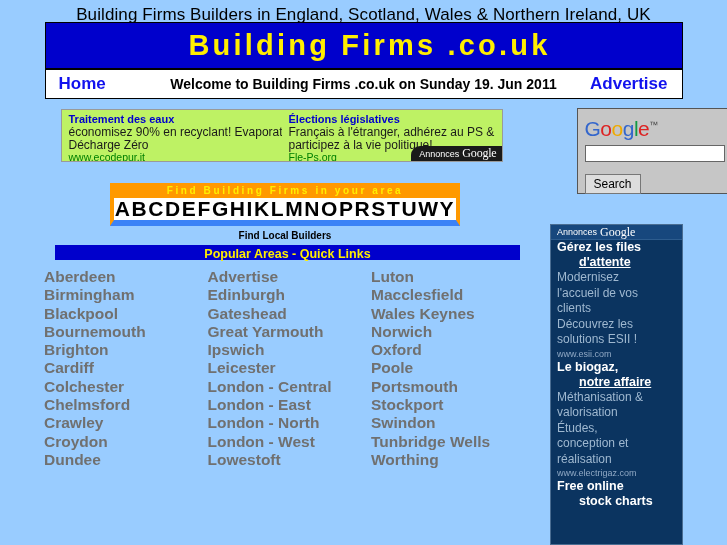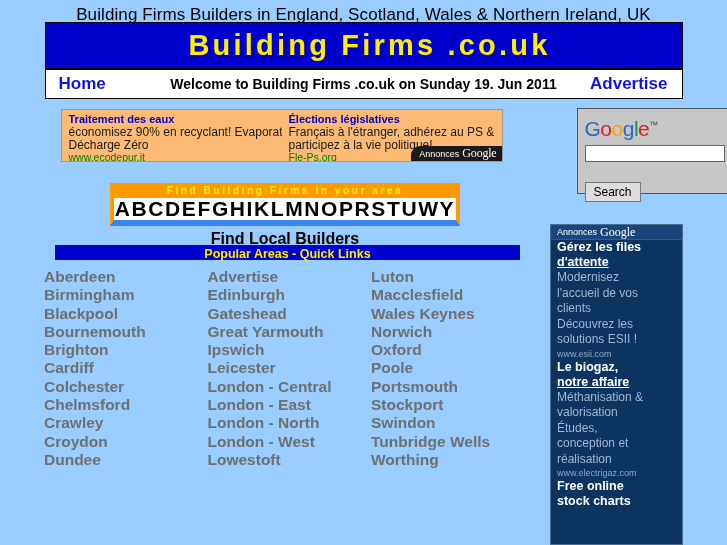--- a/index.html
+++ b/index.html
@@ -89,21 +89,21 @@
     width: 638px;
     margin: 10px auto 0 auto;
     height: 90px;
   }
   .adsense-box {
     position: absolute;
     left: 16px;
     top: 0;
     width: 442px;
     height: 53px;
-    background: #fdba74;
+    background: #bef264;
     border: 1px solid #9a9a9a;
     overflow: hidden;
     box-sizing: border-box;
     display: flex;
   }
   .ad-unit {
     width: 50%;
     padding: 3px 6px 0 7px;
     box-sizing: border-box;
     overflow: hidden;
@@ -184,21 +184,21 @@
     height: 17px;
     margin-top: 5px;
     border: 1px solid #666666;
     background: #ffffff;
     box-sizing: border-box;
     font-family: "Liberation Sans", sans-serif;
     font-size: 11px;
     padding: 0 2px;
   }
   .g-button {
-    margin-top: 20px;
+    margin-top: 12px;
     background: #dddddd;
     border: 1px solid #777777;
     font-family: "Liberation Sans", sans-serif;
     font-size: 12px;
     color: #000000;
     padding: 2px 8px;
     cursor: pointer;
   }
 
   
@@ -233,21 +233,21 @@
   }
   .alpha-letters {
     font-size: 21px;
     font-weight: bold;
     color: #000000;
     letter-spacing: 1.6px;
     white-space: nowrap;
   }
   .find-local {
     text-align: center;
-    font-size: 16px;
+    font-size: 10px;
     font-weight: bold;
     color: #000000;
     margin-top: 4px;
   }
 
   
   .popular-header {
     position: absolute;
     left: 55px;
     top: 245px;
@@ -320,20 +320,21 @@
     white-space: nowrap;
   }
   .sb-title-u {
     color: #ffffff;
     font-size: 12.5px;
     font-weight: bold;
     line-height: 15px;
     text-decoration: underline;
     white-space: nowrap;
     cursor: pointer;
+    margin-left: 22px;
   }
   .sb-line {
     color: #9fb8d0;
     font-size: 12px;
     line-height: 15.5px;
     white-space: nowrap;
   }
   .sb-url {
     color: #8fa8c4;
     font-size: 9px;

